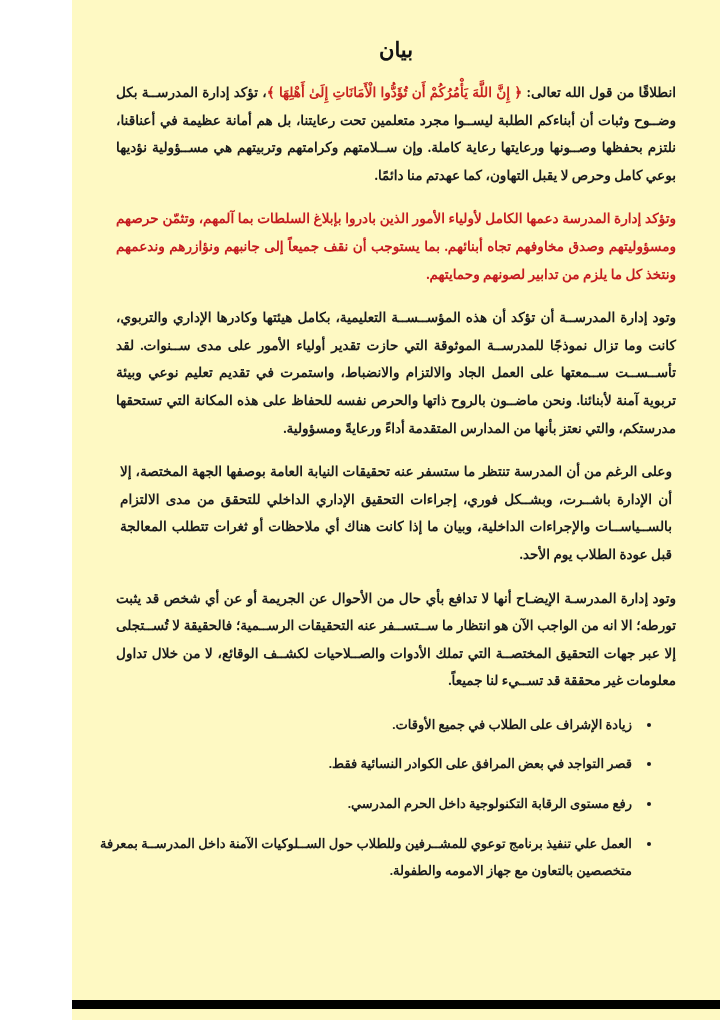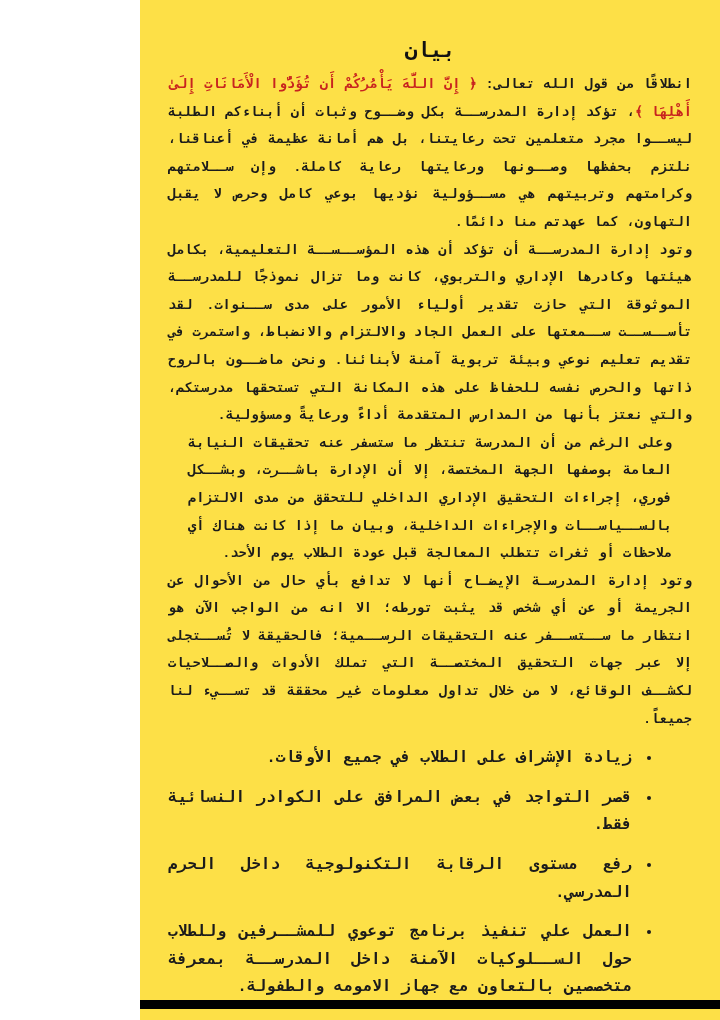--- a/index.html
+++ b/index.html
@@ -2,57 +2,57 @@
 <html lang="ar" dir="rtl"><head>
 <meta charset="utf-8">
 <style>
   html, body {
     margin: 0;
     padding: 0;
     background: #ffffff;
   }
   .page {
     position: relative;
-    width: 580px;
+    width: 648px;
     height: 1020px;
-    background: #fde047;
+    background: #fef9c3;
     overflow: hidden;
     direction: rtl;
-    font-family: Liberation Mono, monospace;
+    font-family: Liberation Serif, serif;
   }
   .content {
     padding: 38px 28px 0 28px;
   }
   .title {
     margin: 0 0 8px 0;
     text-align: center;
     font-size: 21px;
     font-weight: bold;
     color: #121212;
   }
   .para {
-    margin: 0;
+    margin: 16px;
     font-size: 13.6px;
     font-weight: bold;
     line-height: 27.6px;
     text-align: justify;
     color: #1b1b1b;
   }
   .para.red { color: #c41b1f; }
   .verse { color: #c8231f; }
   .para.inset { margin: 0 20px; }
   ul.bullets {
     margin: 4px 0 0 0;
     padding: 0 56px 0 0;
     list-style: disc;
   }
   ul.bullets li {
     margin: 12px 0 4px 0;
     padding-right: 4px;
-    font-size: 16px;
+    font-size: 13px;
     font-weight: bold;
     line-height: 27.6px;
     text-align: justify;
     color: #1b1b1b;
   }
   .footer-bar {
     position: absolute;
     left: 0;
     top: 1000px;
     width: 720px;
@@ -63,20 +63,21 @@
 </head>
 <body>
 
 <div class="page">
   <div class="content">
 
     <h1 class="title">بيان</h1>
 
     <p class="para"><span>انطلاقًا من قول الله تعالى: </span><span class="verse">﴿ إِنَّ اللَّهَ يَأْمُرُكُمْ أَن تُؤَدُّوا الْأَمَانَاتِ إِلَىٰ أَهْلِهَا ﴾</span><span>، تؤكد إدارة المدرســة بكل وضــوح وثبات أن أبناءكم الطلبة ليســوا مجرد متعلمين تحت رعايتنا، بل هم أمانة عظيمة في أعناقنا، نلتزم بحفظها وصــونها ورعايتها رعاية كاملة. وإن ســلامتهم وكرامتهم وتربيتهم هي مســؤولية نؤديها بوعي كامل وحرص لا يقبل التهاون، كما عهدتم منا دائمًا.</span></p>
 
+    <p class="para red">وتؤكد إدارة المدرسة دعمها الكامل لأولياء الأمور الذين بادروا بإبلاغ السلطات بما آلمهم، وتثمّن حرصهم ومسؤوليتهم وصدق مخاوفهم تجاه أبنائهم. بما يستوجب أن نقف جميعاً إلى جانبهم ونؤازرهم وندعمهم ونتخذ كل ما يلزم من تدابير لصونهم وحمايتهم.</p>
 
 
     <p class="para">وتود إدارة المدرســة أن تؤكد أن هذه المؤســســة التعليمية، بكامل هيئتها وكادرها الإداري والتربوي، كانت وما تزال نموذجًا للمدرســة الموثوقة التي حازت تقدير أولياء الأمور على مدى ســنوات. لقد تأســســت ســمعتها على العمل الجاد والالتزام والانضباط، واستمرت في تقديم تعليم نوعي وبيئة تربوية آمنة لأبنائنا. ونحن ماضــون بالروح ذاتها والحرص نفسه للحفاظ على هذه المكانة التي تستحقها مدرستكم، والتي نعتز بأنها من المدارس المتقدمة أداءً ورعايةً ومسؤولية.</p>
 
 
     <p class="para inset">وعلى الرغم من أن المدرسة تنتظر ما ستسفر عنه تحقيقات النيابة العامة بوصفها الجهة المختصة، إلا أن الإدارة باشــرت، وبشــكل فوري، إجراءات التحقيق الإداري الداخلي للتحقق من مدى الالتزام بالســياســات والإجراءات الداخلية، وبيان ما إذا كانت هناك أي ملاحظات أو ثغرات تتطلب المعالجة قبل عودة الطلاب يوم الأحد.</p>
 
     <p class="para">وتود إدارة المدرسـة الإيضـاح أنها لا تدافع بأي حال من الأحوال عن الجريمة أو عن أي شخص قد يثبت تورطه؛ الا انه من الواجب الآن هو انتظار ما ســتســفر عنه التحقيقات الرســمية؛ فالحقيقة لا تُســتجلى إلا عبر جهات التحقيق المختصــة التي تملك الأدوات والصــلاحيات لكشــف الوقائع، لا من خلال تداول معلومات غير محققة قد تســيء لنا جميعاً.</p>
 
 

